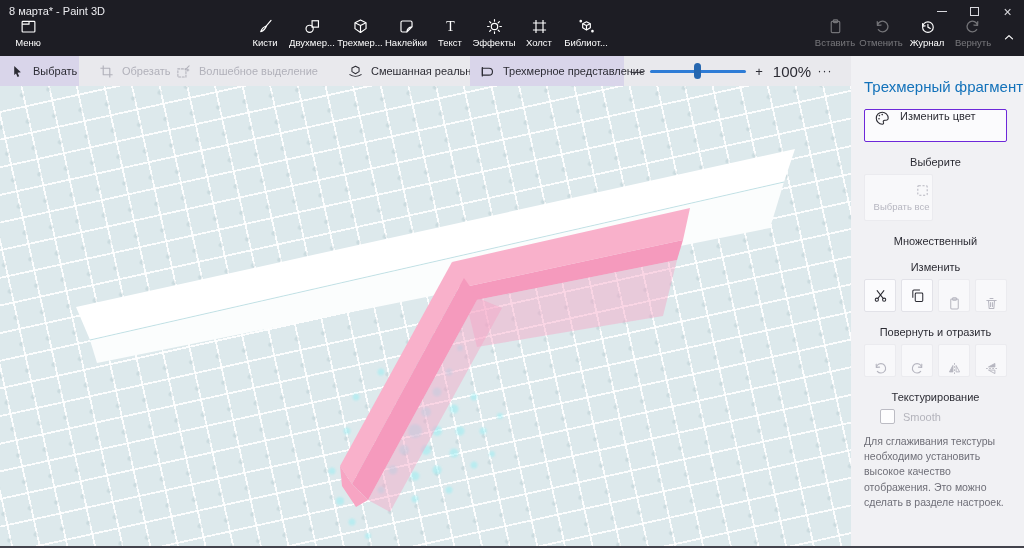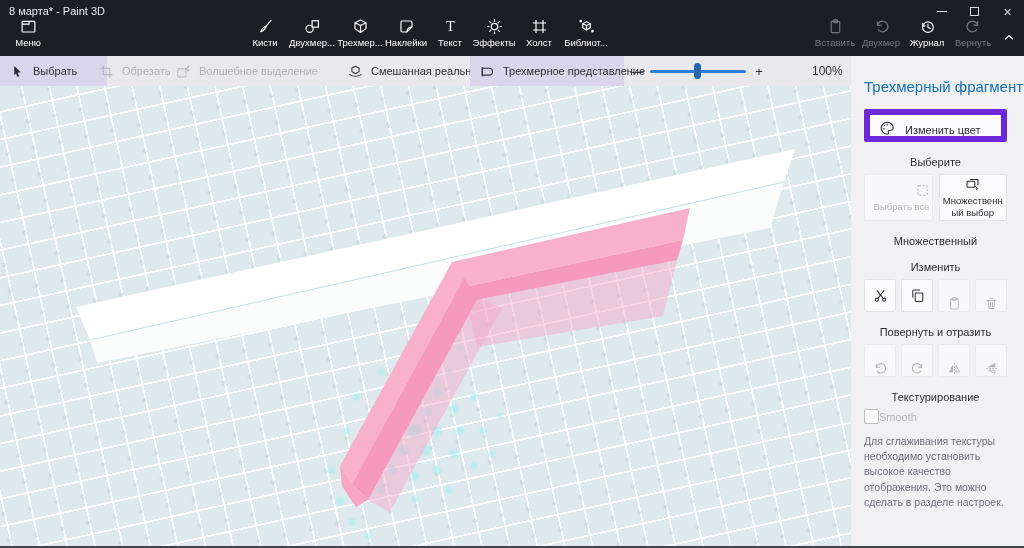--- a/index.html
+++ b/index.html
@@ -32,48 +32,48 @@
   .ribbon { position:absolute; top:56px; left:0; width:851px; height:30px; background:#e9e9ed; z-index:5; }
   .rbtn { position:absolute; top:0; height:30px; display:flex; align-items:center; gap:8px; padding:0 10px; font-size:11px; color:#2c2c34; cursor:default; white-space:nowrap; }
   .rbtn svg { width:15px; height:15px; flex:none; }
   .rbtn.sel { background:#d9d5ea; }
   .rbtn.dis { color:#b1b1ba; }
   .zoomer { position:absolute; left:624px; top:0; height:30px; display:flex; align-items:center; color:#2c2c34; }
   .zbtn { width:26px; text-align:center; font-size:13px; cursor:default; }
   .slider { position:relative; width:96px; height:30px; }
   .track { position:absolute; top:14px; left:0; width:96px; height:2.5px; background:#2e7cd6; border-radius:2px; }
   .thumb { position:absolute; left:44px; top:7px; width:7px; height:16px; background:#2667b0; border-radius:3.5px; }
-  .zval { width:40px; font-size:12px;margin-left:40px; }
+  .zval { width:40px; text-align:center; font-size:15px; }
   .zmore { width:26px; text-align:center; font-size:12px; letter-spacing:1px; }
 
   
   .canvas { position:absolute; top:86px; left:0; width:851px; height:460px; background:#dde9ec; overflow:hidden; }
   .grid { position:absolute; left:-250px; top:-280px; width:1550px; height:1200px; transform:rotate(-12.4deg);
     background-image:
       radial-gradient(circle, rgba(150,178,184,.25) 1.8px, transparent 2.6px),
       repeating-linear-gradient(0deg, rgba(255,255,255,.92) 0px, rgba(255,255,255,.92) 1.8px, transparent 1.8px, transparent 27px),
       repeating-linear-gradient(90deg, rgba(255,255,255,.92) 0px, rgba(255,255,255,.92) 1.8px, transparent 1.8px, transparent 27px);
     background-size:27px 27px, auto, auto;
     background-position:13px 13px, 0 0, 0 0; }
   .art { position:absolute; inset:0; }
 
   
   .panel { position:absolute; top:56px; right:0; width:173px; height:490px; background:#f1f1f4; padding:10px 17px 0 13px; z-index:5; }
   .panel-title { font-size:15px; font-weight:400; color:#1372ba; margin:12px 0 14px; white-space:nowrap; }
-  .btn-color { width:100%; height:33px; background:#fbfbfd; border:6px solid #6d28d9; border-radius:2px; display:flex; align-items:flex-end; gap:10px; padding:0 9px; font-size:11px; color:#2c2c34; cursor:default; }
+  .btn-color { width:100%; height:33px; background:#fbfbfd; border:1px solid #6d28d9; border-radius:2px; display:flex; align-items:flex-start; gap:10px; padding:0 9px; font-size:11px; color:#2c2c34; cursor:default; }
   .btn-color svg { width:16px; height:16px; flex:none; }
   .sec { font-size:11px; color:#2c2c34; margin:14px 0 6px;text-align:center; }
   .grid2 { display:grid; grid-template-columns:1fr 1fr; gap:6px; }
   .pbtn { min-height:47px; background:#fbfbfd; border:1px solid #e2e2e8; border-radius:2px; display:flex; flex-direction:column; align-items:center; justify-content:center; gap:3px; font-size:9.5px; color:#2c2c34; text-align:center; line-height:1.2; overflow-wrap:anywhere; padding:2px; cursor:default; }
   .pbtn svg { width:15px; height:15px; }
   .grid4 { display:grid; grid-template-columns:repeat(4,1fr); gap:5px; }
   .ibtn { height:33px; background:#fbfbfd; border:1px solid #e2e2e8; border-radius:2px; display:flex; align-items:center; justify-content:center; color:#2c2c34; cursor:default; }
   .ibtn svg { width:15px; height:15px; }
   .disb { color:#b6b6c0 !important; background:#f8f8fa !important; border-color:#ebebef !important;align-items:flex-end; }
-  .checkrow { display:flex; align-items:center; margin:5px 0 10px; }
+  .checkrow { display:flex; align-items:center; gap:8px; margin:5px 16px 10px; }
   .checkbox { width:15px; height:15px; border:1px solid #bcbcc4; background:#fdfdfe; border-radius:2px; }
   .checklabel { font-size:11px; color:#b4b4bc; }
   .note { font-size:10.5px; color:#6f6f78; line-height:1.45; margin-top:10px; }
 
   .bottom-edge { position:absolute; left:0; bottom:0; width:1024px; height:2px; background:#43434c; z-index:9; }
 </style>
 </head>
 <body>
 
 <div class="header">
@@ -164,21 +164,21 @@
             <rect x="4" y="3.2" width="8" height="10.6" rx="1"></rect>
             <rect x="6" y="1.8" width="4" height="2.6" rx="0.8"></rect>
           </svg>
         <span class="hlabel">Вставить</span>
       </div>
       <div class="hitem w46 dis">
         <svg viewBox="0 0 16 16" stroke="currentColor" fill="none" stroke-width="1.2" stroke-linecap="round" stroke-linejoin="round">
             <path d="M4.2 6.8 A5 5 0 1 1 5 11"></path>
             <path d="M4 3.5 L4.2 6.9 L7.5 6.6"></path>
           </svg>
-        <span class="hlabel">Двухмер</span>
+        <span class="hlabel">Отменить</span>
       </div>
       <div class="hitem w46">
         <svg viewBox="0 0 16 16" stroke="currentColor" fill="none" stroke-width="1.1" stroke-linecap="round" stroke-linejoin="round">
             <circle cx="8.4" cy="8.6" r="5"></circle>
             <path d="M8.4 5.9 V8.6 L10.6 9.8"></path>
             <path d="M3.4 5.2 L3.4 7.6 L5.8 7.4"></path>
           </svg>
         <span class="hlabel">Журнал</span>
       </div>
       <div class="hitem w46 dis">
@@ -192,21 +192,21 @@
 
     <div class="chevron-item">
       <svg viewBox="0 0 16 16" width="14" height="14" stroke="currentColor" fill="none" stroke-width="1.4" stroke-linecap="round" stroke-linejoin="round">
           <path d="M4 10.2 L8 6.4 L12 10.2"></path>
         </svg>
     </div>
   </div>
 </div>
 
 <div class="ribbon">
-  <div class="rbtn sel" style="left:0;width:107px">
+  <div class="rbtn sel" style="left:0;width:79px">
     <svg viewBox="0 0 16 16" fill="currentColor" stroke="none">
         <path d="M4.5 2.2 L11.6 8.9 L8.1 9.3 L9.8 13 L8 13.8 L6.4 10.1 L4.5 11.8 Z"></path>
       </svg>
     <span>Выбрать</span>
   </div>
   <div class="rbtn dis" style="left:89px">
     <svg viewBox="0 0 16 16" stroke="currentColor" fill="none" stroke-width="1.2" stroke-linejoin="round">
         <path d="M4.5 1.5 V11.5 H14.5 M1.5 4.5 H11.5 V14.5"></path>
       </svg>
     <span>Обрезать</span>
@@ -332,28 +332,20 @@
   </button>
 
   <div class="sec">Выберите</div>
   <div class="grid2">
     <div class="pbtn disb">
       <svg viewBox="0 0 16 16" stroke="currentColor" fill="none" stroke-width="1.1">
           <rect x="3" y="3" width="10" height="10" rx="1" stroke-dasharray="2.2 1.8"></rect>
         </svg>
       <span>Выбрать все</span>
     </div>
-    <div class="pbtn">
-      <svg viewBox="0 0 16 16" stroke="currentColor" fill="none" stroke-width="1.1" stroke-linejoin="round">
-          <rect x="2.2" y="4.6" width="8.2" height="6.4" rx="0.8"></rect>
-          <path d="M5.4 2.6 H13.8 V9"></path>
-          <path d="M10.8 9.6 l2.8 2.8 -1.6 0.2 0.8 1.7" stroke-width="1"></path>
-        </svg>
-      <span>Множественный выбор</span>
-    </div>
   </div>
 
   <div class="sec">Множественный</div>
 
   <div class="sec">Изменить</div>
   <div class="grid4">
     <div class="ibtn">
       <svg viewBox="0 0 16 16" stroke="currentColor" fill="none" stroke-width="1.1" stroke-linecap="round">
           <path d="M4.4 2.8 L10.8 11 M11.6 2.8 L5.2 11"></path>
           <circle cx="4.1" cy="12.5" r="1.7"></circle>

